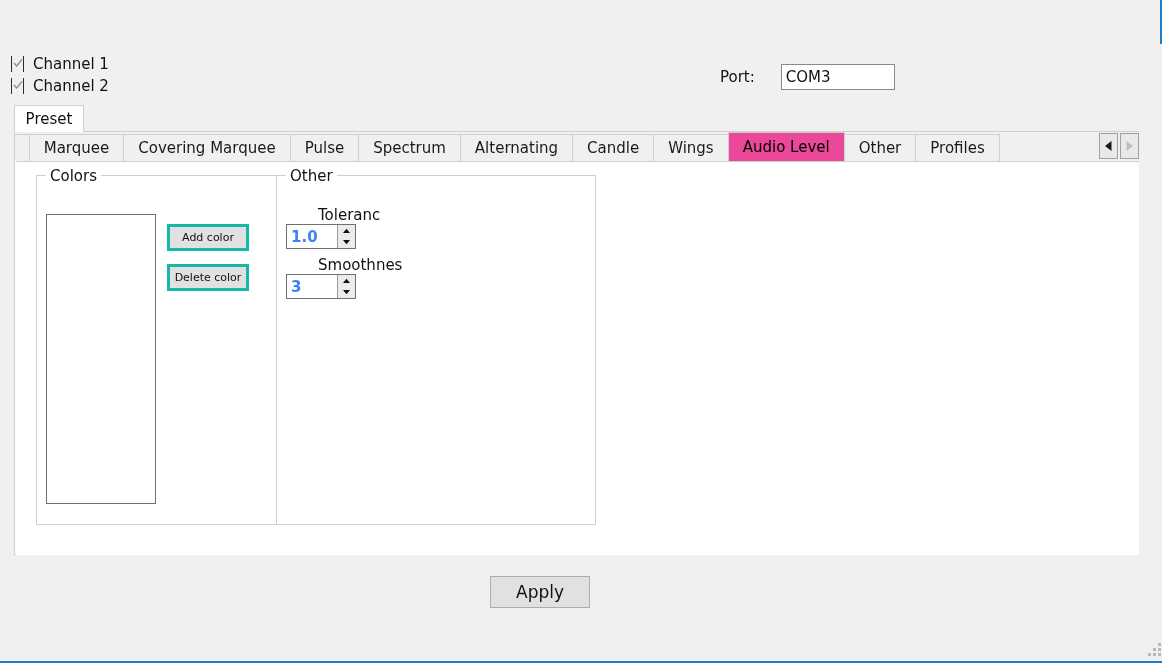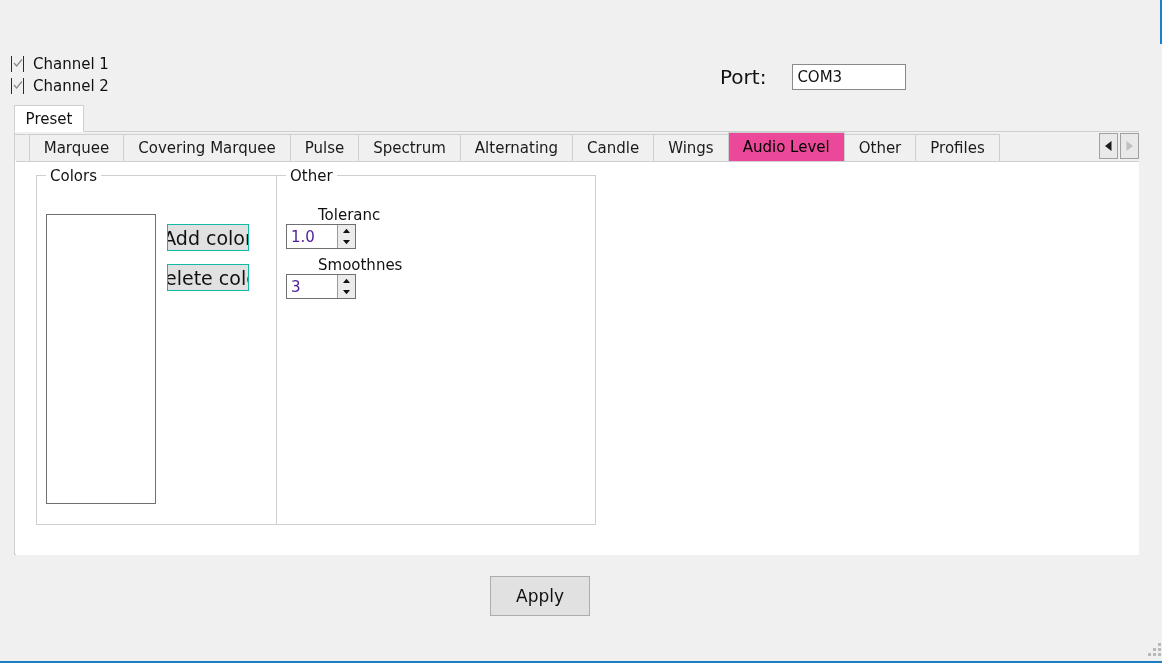--- a/index.html
+++ b/index.html
@@ -152,21 +152,21 @@
   .banner .l2 { display: block; }
 
   .port-wrap {
     position: absolute;
     left: 720px;
     top: 20px;
     display: flex;
     align-items: center;
   }
   .port-label {
-    font-size: 20px;
+    font-size: 15px;
     color: #111;
     margin-right: 26px;
   }
   .port-input {
     width: 114px;
     height: 26px;
     box-sizing: border-box;
     border: 1px solid #8a8a8a;
     background: #ffffff;
     font-family: "DejaVu Sans", "Liberation Sans", sans-serif;
@@ -318,24 +318,24 @@
     left: 9px;
     top: 38px;
     width: 110px;
     height: 290px;
     box-sizing: border-box;
     border: 1px solid #707070;
     background: #ffffff;
   }
   .btn {
     box-sizing: border-box;
-    border: 1px solid #14b8a6;
+    border: 3px solid #14b8a6;
     background: #e1e1e1;
     font-family: "DejaVu Sans", "Liberation Sans", sans-serif;
-    font-size: 19px;
+    font-size: 11px;
     color: #111;
     display: flex;
     align-items: center;
     justify-content: center;
     white-space: nowrap;
     overflow: hidden;
     padding: 0;
   }
   #add-color-btn {
     position: absolute;
@@ -365,25 +365,26 @@
     height: 25px;
     box-sizing: border-box;
     border: 1px solid #707070;
     background: #ffffff;
     display: flex;
     align-items: stretch;
   }
   .spin-value {
     flex: 1;
     font-size: 15px;
-    color: #4c1d95;
+    color: #3b82f6;
     display: flex;
     align-items: center;
     padding-left: 4px;
     font-family: "DejaVu Sans", "Liberation Sans", sans-serif;
+    font-weight: bold;
   }
   .spin-arrows {
     width: 18px;
     box-sizing: border-box;
     border-left: 1px solid #9a9a9a;
     background: #ececec;
     display: flex;
     flex-direction: column;
   }
   .spin-up, .spin-dn {
@@ -397,21 +398,21 @@
   #tolerance-spin  { left: 9px; top: 48px; }
   #smoothness-label{ left: 9px; top: 80px; }
   #smoothness-spin { left: 9px; top: 98px; }
 
   
   #apply-btn {
     position: absolute;
     left: 490px;
     top: 532px;
     width: 100px;
-    height: 40px;
+    height: 32px;
     box-sizing: border-box;
     border: 1px solid #adadad;
     background: #e1e1e1;
     font-size: 17px;
     color: #111;
     display: flex;
     align-items: center;
     justify-content: center;
   }
 

